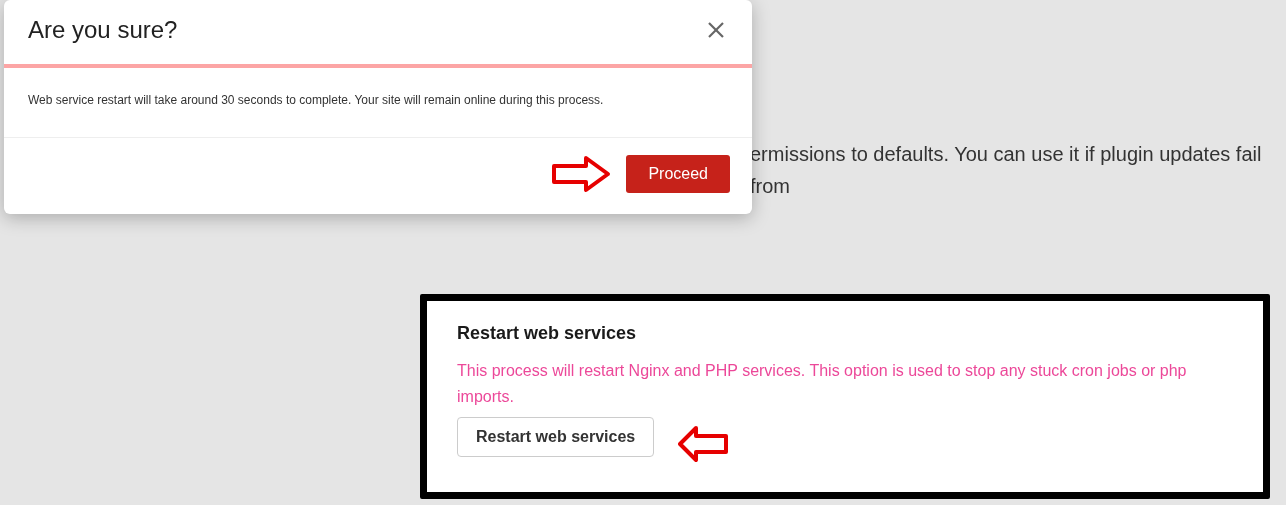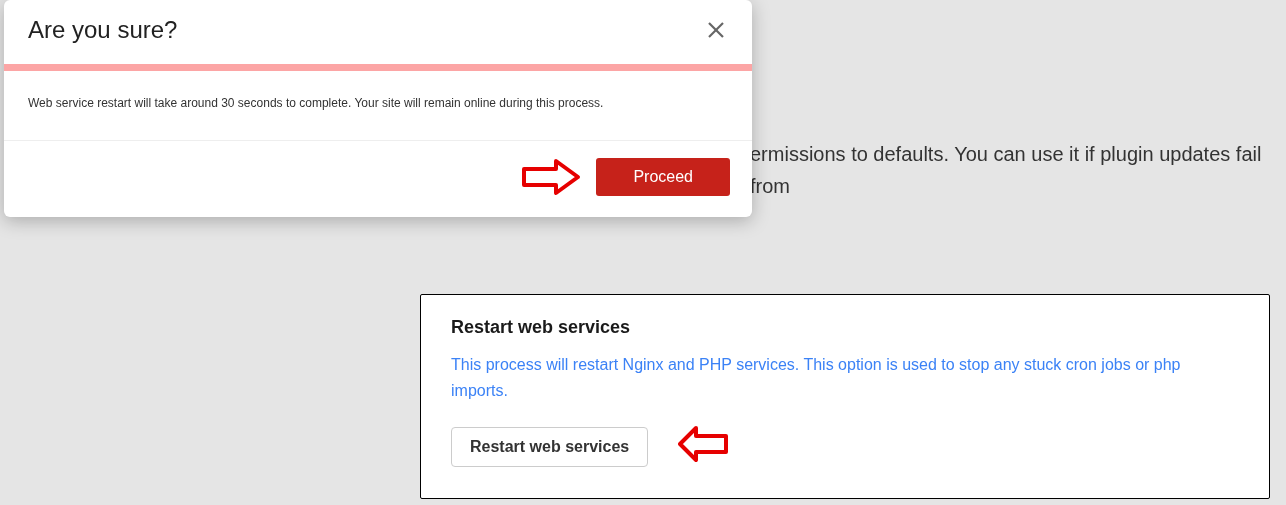--- a/index.html
+++ b/index.html
@@ -28,35 +28,35 @@
       line-height: 1.6;
     }
 
     .card {
       position: absolute;
       left: 420px;
       right: 16px;
       top: 294px;
       bottom: 6px;
       background: #fff;
-      border: 1px solid #000000;
+      border: 7px solid #000000;
       border-radius: 2px;
       padding: 22px 30px 22px 30px;
     }
     .card h3 {
       font-size: 18px;
       font-weight: 600;
       color: #1a1a1a;
       margin-bottom: 14px;
     }
     .card p {
       font-size: 16px;
       line-height: 1.6;
-      color: #3b82f6;
-      margin-bottom: 24px;
+      color: #ec4899;
+      margin-bottom: 8px;
     }
     .btn-outline {
       display: inline-block;
       background: #fff;
       border: 1px solid #ccc;
       border-radius: 4px;
       padding: 10px 18px;
       font-size: 16px;
       font-weight: 600;
       color: #333;
@@ -72,21 +72,21 @@
       background: #fff;
       border-radius: 6px;
       box-shadow: 0 4px 18px rgba(0,0,0,0.25);
       overflow: hidden;
     }
     .modal-header {
       display: flex;
       align-items: center;
       justify-content: space-between;
       padding: 16px 22px 20px 24px;
-      border-bottom: 7px solid #fca5a5;
+      border-bottom: 4px solid #fca5a5;
     }
     .modal-title {
       font-size: 24px;
       font-weight: 400;
       color: #222;
     }
     .close-btn {
       width: 28px;
       height: 28px;
       display: flex;
@@ -108,21 +108,21 @@
       display: flex;
       justify-content: flex-end;
       align-items: center;
       gap: 14px;
     }
     .btn-primary {
       background: #c6221a;
       color: #fff;
       border: none;
       border-radius: 3px;
-      padding: 10px 37px;
+      padding: 10px 22px;
       font-size: 16px;
       cursor: pointer;
     }
     .arrow-left {
       position: absolute;
       width: 50px;
       height: 40px;
       pointer-events: none;
     }
   </style>

